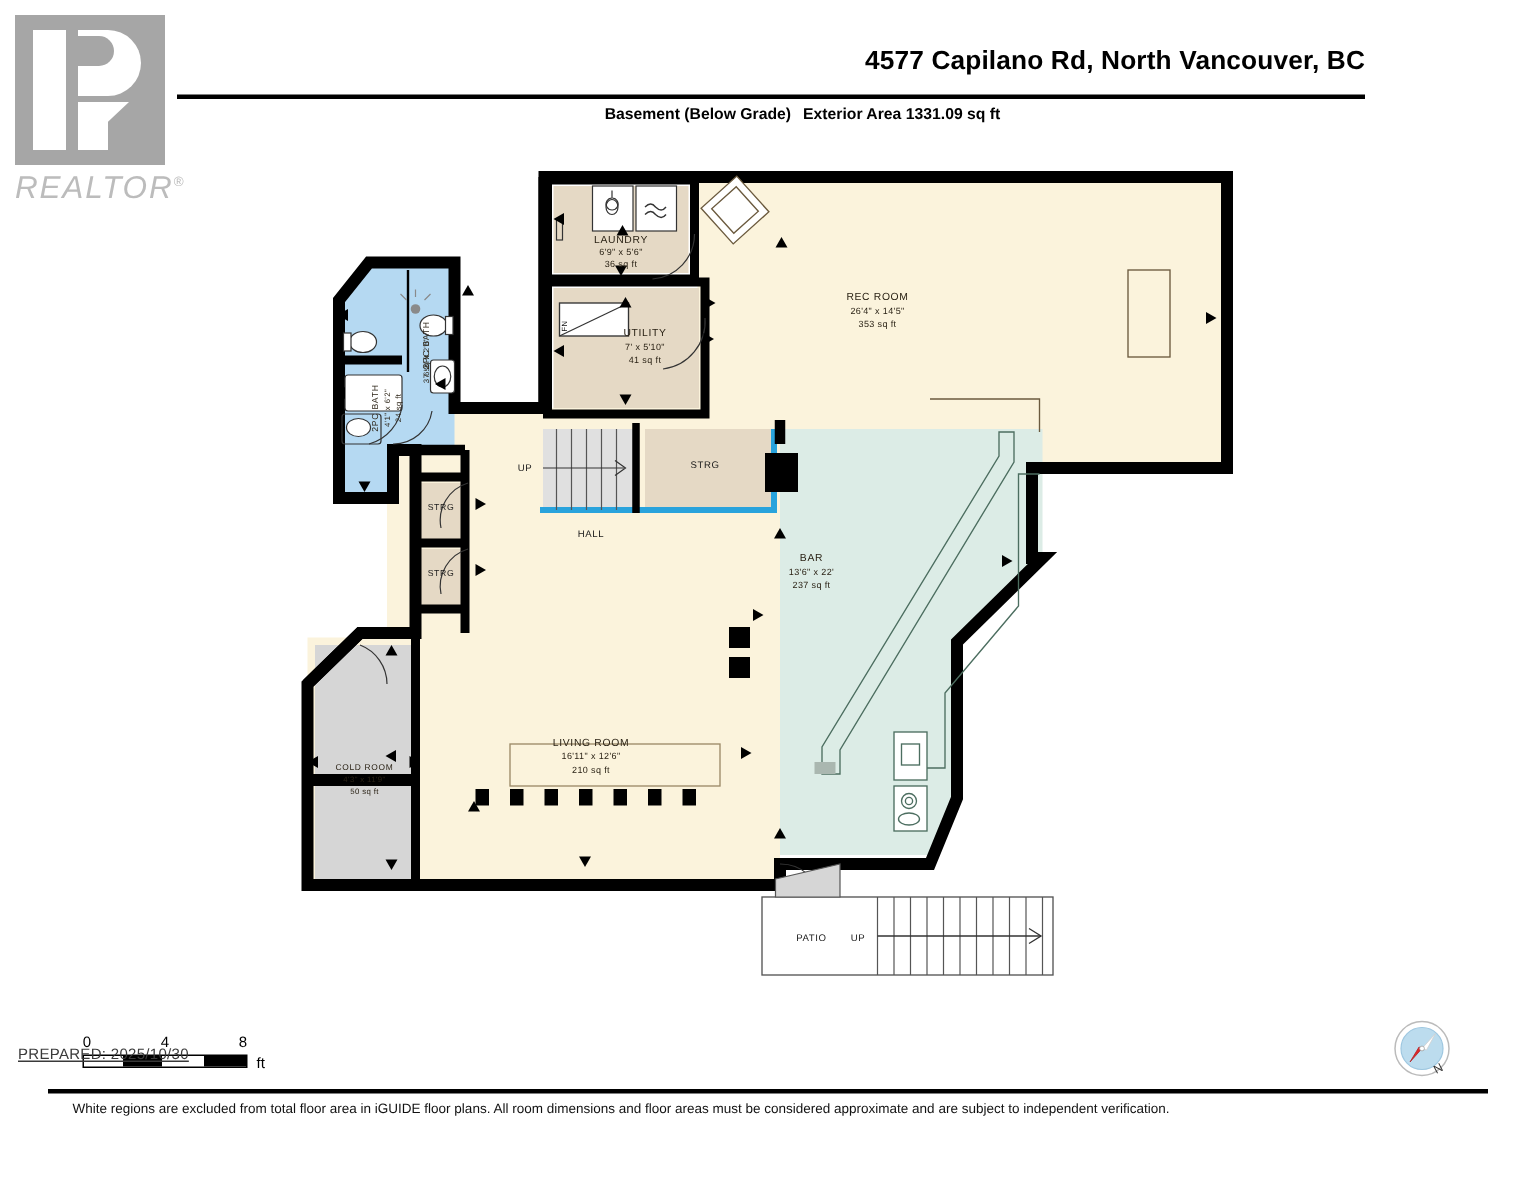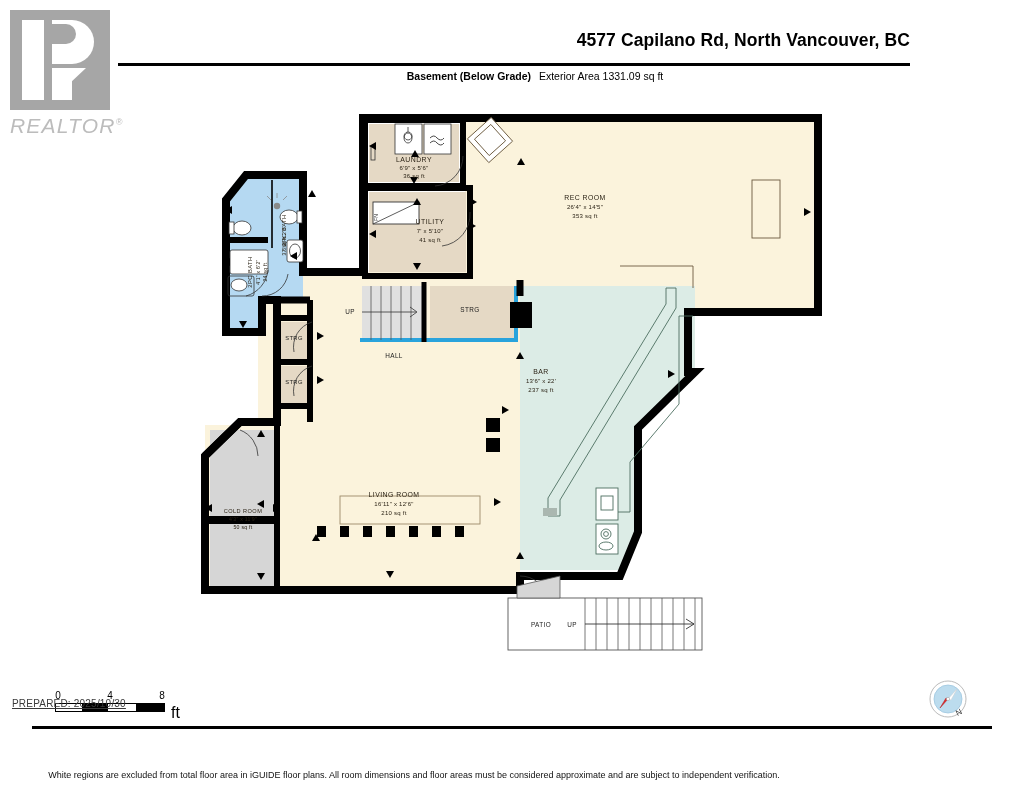--- a/index.html
+++ b/index.html
@@ -18,44 +18,44 @@
   .realtor-mark { position:absolute; left:0; top:0; width:100px; height:100px; background:#a6a6a6; }
   .realtor-word { position:absolute; left:0; top:104px; font-size:21px; letter-spacing:1.2px;
                   color:#bcbcbc; font-family:"Liberation Sans", sans-serif;font-style:italic; }
   .realtor-word sup { font-size:9px; vertical-align:super; }
 
   .title-wrap { position:absolute; left:120px; top:30px; width:790px; text-align:right; }
   .title-main { font-size:17.5px; font-weight:bold; color:#000; letter-spacing:0.1px; }
   .title-rule { position:absolute; left:118px; top:63px; width:792px; height:2.5px; background:#000; }
   .subtitle { position:absolute; left:120px; top:70px; width:790px; text-align:center; font-size:10.5px; color:#000; }
   .subtitle .b { font-weight:bold;padding-left:40px; }
-  .subtitle .n { font-weight:normal; margin-left:5px; }
+  .subtitle .n { font-weight:bold; margin-left:5px; }
 
   
   .plan { position:absolute; left:0; top:100px; width:1024px; height:570px; }
   .plan svg { display:block; }
 
   
   .scalebar { position:absolute; left:55px; top:690px; width:120px; }
   .scale-nums { position:relative; height:13px; font-size:10px; color:#000; }
   .scale-nums span { position:absolute; top:0; transform:translateX(-50%); }
   .scale-bar-box { position:relative; width:110px; height:9px; border:1px solid #000; background:#fff; }
   .scale-seg { position:absolute; top:0; height:7px; background:#000; }
-  .scale-ft { position:absolute; left:116px; top:0px; font-size:16px; }
+  .scale-ft { position:absolute; left:116px; top:0px; font-size:10px; }
 
   .prepared { position:absolute; left:12px; top:698px; width:1024px; 
               font-size:10px; color:#3a3a3a; letter-spacing:0.2px;text-decoration:underline; }
 
   .compass { position:absolute; left:928px; top:679px; width:40px; height:40px; }
   .compass-n { position:absolute; left:956px; top:708px; font-size:8px; color:#333;
                transform:rotate(-28deg); }
 
   .footer-rule { position:absolute; left:32px; top:726px; width:960px; height:2.5px; background:#000; }
   .disclaimer { position:absolute; left:0; top:734px; width:828px; text-align:center;
-                font-size:9px; color:#111;margin-top:36px; }
+                font-size:9px; color:#111; }
 
   
   .rmlabel { font-family:"Liberation Sans", sans-serif; font-size:6.6px; fill:#2b2316;
              text-anchor:middle; letter-spacing:0.25px; }
   .rmname  { font-size:6.9px; letter-spacing:0.45px; }
   .rmdim   { font-size:6.0px; }
   .tinylbl { font-family:"Liberation Sans", sans-serif; font-size:6.4px; fill:#1a1a1a;
              text-anchor:middle; letter-spacing:0.4px; }
   .fnlbl   { font-family:"Liberation Sans", sans-serif; font-size:5px; fill:#111; letter-spacing:0.2px; }
 </style>

